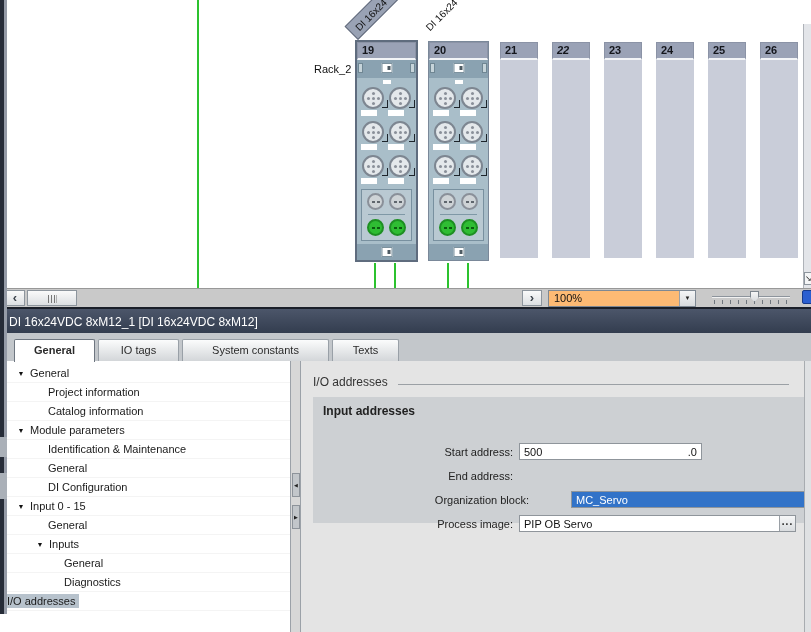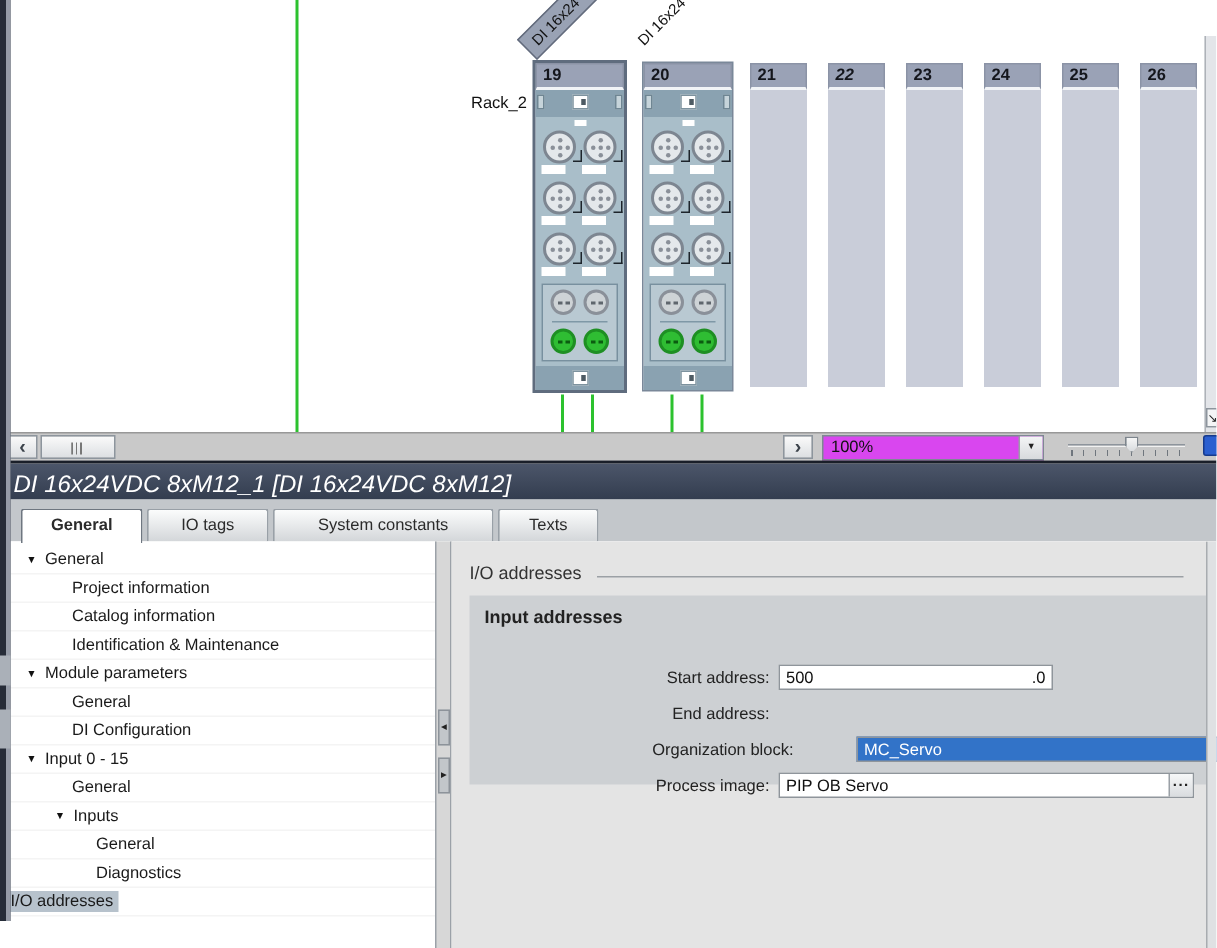--- a/index.html
+++ b/index.html
@@ -70,38 +70,38 @@
              background:#c9c9c9; border-top:1px solid #989898; }
   .sb-btn { position:absolute; top:1px; width:20px; height:16px; text-align:center;
             background:linear-gradient(#fafafa,#dcdfe2); border:1px solid #8d959d;
             font-weight:bold; font-size:13px; line-height:14px; color:#3c434b; }
   #sb-left { left:5px; } #sb-right { left:522px; }
   #sb-thumb { position:absolute; left:27px; top:1px; width:50px; height:16px;
               background:linear-gradient(#fafafa,#dcdfe2); border:1px solid #8d959d; }
   #sb-thumb .grip { position:absolute; left:50%; top:4px; width:9px; height:8px; transform:translateX(-50%);
               background:repeating-linear-gradient(90deg,#777 0 1px,transparent 1px 3px); }
   #zoom-combo { position:absolute; left:548px; top:1px; width:148px; height:17px;
-                background:#d946ef; border:1px solid #7e8893; padding:1px 0 12px 5px; font-size:11px; color:#111; }
+                background:#fdba74; border:1px solid #7e8893; padding:1px 0 12px 5px; font-size:11px; color:#111; }
   #zoom-combo .dd { position:absolute; right:0; top:0; width:16px; height:15px;
                 background:linear-gradient(#f4f5f6,#d7dadd); border-left:1px solid #9aa0a6;
                 font-size:6px; line-height:15px; text-align:center; color:#222; }
   #zoom-slider { position:absolute; left:712px; top:2px; width:78px; height:15px; }
   #zoom-slider .rail { position:absolute; left:0; top:5px; width:78px; height:1px; background:#8d949c; box-shadow:0 1px 0 #f2f2f2; }
   #zoom-slider .ticks { position:absolute; left:2px; top:9px; width:74px; height:4px;
                 background:repeating-linear-gradient(90deg,#6f767e 0 1px,transparent 1px 8px); }
   #zoom-slider .thumb { position:absolute; left:38px; top:0; width:9px; height:11px;
                 background:linear-gradient(#f6f6f6,#d8dbde); border:1px solid #7d858d;
                 clip-path:polygon(0 0,100% 0,100% 55%,50% 100%,0 55%); }
   #blue-icon { position:absolute; left:802px; top:1px; width:12px; height:14px;
                background:#2b5fd0; border:1px solid #163a8c; border-radius:2px; }
 
   
   #panel { position:absolute; left:0; top:307px; width:811px; height:325px; }
   #panel-title { height:26px; background:linear-gradient(#4c566a,#333d4f); border-top:2px solid #1a1f29;
-                 color:#fff; font-size:16px; padding:6px 0 0 9px;font-style:italic; }
+                 color:#fff; font-size:12px; padding:6px 0 0 9px; }
   #tabstrip { position:relative; height:28px; background:#c3c7cb; }
   .tab { position:absolute; bottom:0; height:22px; padding:4px 0 0 0; text-align:center;
          font-size:11px; color:#2b2b2b; background:linear-gradient(#fbfcfc,#d3d6d9);
          border:1px solid #99a0a7; border-bottom:none; border-radius:2px 2px 0 0; }
   .tab.active { height:23px; margin-bottom:-1px; background:#fff; border-color:#6e7680;
                 font-weight:bold; z-index:2; }
   #panel-body { position:relative; margin-left:7px; height:271px; display:flex; background:#fff; }
 
   
   #nav-tree { width:283px; background:#fff; padding-top:3px; }
@@ -360,25 +360,25 @@
         <span class="tri ml8">▼</span>
         <span class="tlabel">General</span>
       </div>
       <div class="trow">
         <span class="tlabel ml41">Project information</span>
       </div>
       <div class="trow">
         <span class="tlabel ml41">Catalog information</span>
       </div>
       <div class="trow">
-        <span class="tlabel ml41">Identification &amp; Maintenance</span>
-      </div>
-      <div class="trow">
         <span class="tri ml8">▼</span>
         <span class="tlabel">Module parameters</span>
+      </div>
+      <div class="trow">
+        <span class="tlabel ml41">Identification &amp; Maintenance</span>
       </div>
       <div class="trow">
         <span class="tlabel ml41">General</span>
       </div>
       <div class="trow">
         <span class="tlabel ml41">DI Configuration</span>
       </div>
       <div class="trow">
         <span class="tri ml8">▼</span>
         <span class="tlabel">Input 0 - 15</span>

